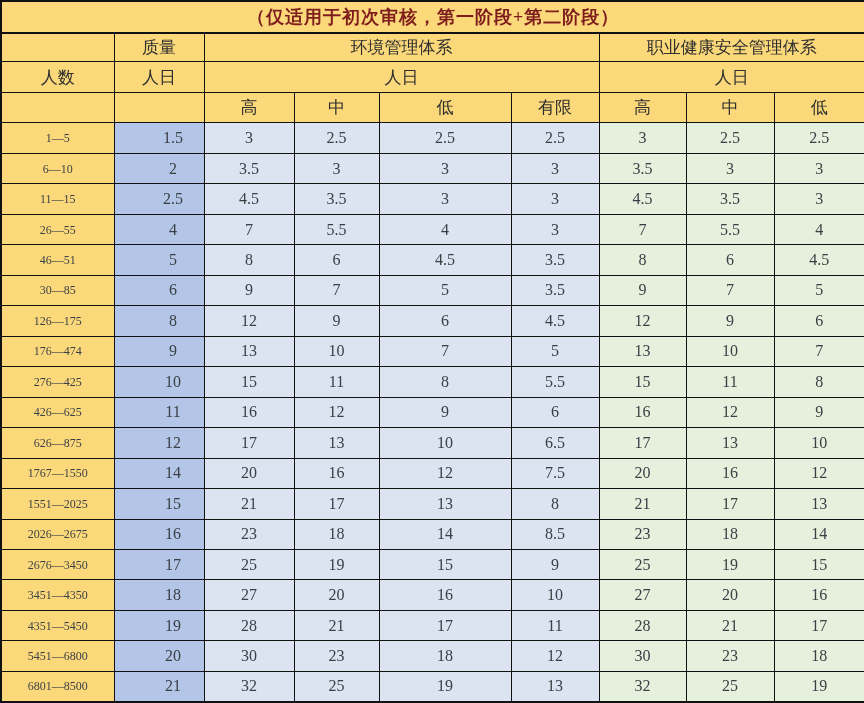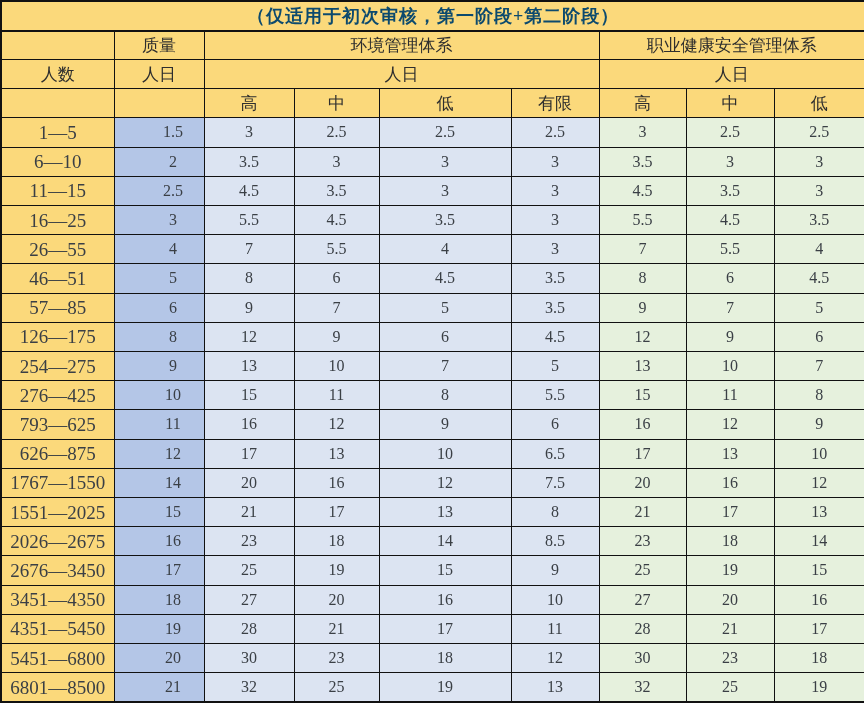--- a/index.html
+++ b/index.html
@@ -31,31 +31,31 @@
     line-height:1;
     overflow:hidden;
     white-space:nowrap;
   }
   tr{height:26px;}
   tr.title-row{height:27px;}
   tr.hdr-systems{height:25px;}
   .title-cell{
     background:var(--orange);
     font-weight:bold;
-    color:#0c4a6e;
+    color:#7f1d1d;
     font-size:18px;
     border-bottom:2px solid var(--border);
     letter-spacing:1px;
   }
   .c-orange{background:var(--orange);}
   .c-qblue{background:var(--qblue);padding-left:28px;}
   .c-env{background:var(--envblue);}
   .c-ohs{background:var(--ohsgreen);}
   .hdr{font-size:17px;color:#2e2e2e;}
-  td.range{font-size:19px;}
+  td.range{font-size:12px;}
 </style>
 </head>
 <body>
 
 <table>
   <colgroup>
     <col style="width:113px">
     <col style="width:90px">
     <col style="width:90px">
     <col style="width:85px">
@@ -121,31 +121,20 @@
         <td class="c-qblue">2.5</td>
         <td class="c-env">4.5</td>
         <td class="c-env">3.5</td>
         <td class="c-env">3</td>
         <td class="c-env">3</td>
         <td class="c-ohs">4.5</td>
         <td class="c-ohs">3.5</td>
         <td class="c-ohs">3</td>
       </tr>
       <tr>
-        <td class="c-orange range">16—25</td>
-        <td class="c-qblue">3</td>
-        <td class="c-env">5.5</td>
-        <td class="c-env">4.5</td>
-        <td class="c-env">3.5</td>
-        <td class="c-env">3</td>
-        <td class="c-ohs">5.5</td>
-        <td class="c-ohs">4.5</td>
-        <td class="c-ohs">3.5</td>
-      </tr>
-      <tr>
         <td class="c-orange range">26—55</td>
         <td class="c-qblue">4</td>
         <td class="c-env">7</td>
         <td class="c-env">5.5</td>
         <td class="c-env">4</td>
         <td class="c-env">3</td>
         <td class="c-ohs">7</td>
         <td class="c-ohs">5.5</td>
         <td class="c-ohs">4</td>
       </tr>
@@ -154,21 +143,21 @@
         <td class="c-qblue">5</td>
         <td class="c-env">8</td>
         <td class="c-env">6</td>
         <td class="c-env">4.5</td>
         <td class="c-env">3.5</td>
         <td class="c-ohs">8</td>
         <td class="c-ohs">6</td>
         <td class="c-ohs">4.5</td>
       </tr>
       <tr>
-        <td class="c-orange range">57—85</td>
+        <td class="c-orange range">30—85</td>
         <td class="c-qblue">6</td>
         <td class="c-env">9</td>
         <td class="c-env">7</td>
         <td class="c-env">5</td>
         <td class="c-env">3.5</td>
         <td class="c-ohs">9</td>
         <td class="c-ohs">7</td>
         <td class="c-ohs">5</td>
       </tr>
       <tr>
@@ -176,21 +165,21 @@
         <td class="c-qblue">8</td>
         <td class="c-env">12</td>
         <td class="c-env">9</td>
         <td class="c-env">6</td>
         <td class="c-env">4.5</td>
         <td class="c-ohs">12</td>
         <td class="c-ohs">9</td>
         <td class="c-ohs">6</td>
       </tr>
       <tr>
-        <td class="c-orange range">254—275</td>
+        <td class="c-orange range">176—474</td>
         <td class="c-qblue">9</td>
         <td class="c-env">13</td>
         <td class="c-env">10</td>
         <td class="c-env">7</td>
         <td class="c-env">5</td>
         <td class="c-ohs">13</td>
         <td class="c-ohs">10</td>
         <td class="c-ohs">7</td>
       </tr>
       <tr>
@@ -198,21 +187,21 @@
         <td class="c-qblue">10</td>
         <td class="c-env">15</td>
         <td class="c-env">11</td>
         <td class="c-env">8</td>
         <td class="c-env">5.5</td>
         <td class="c-ohs">15</td>
         <td class="c-ohs">11</td>
         <td class="c-ohs">8</td>
       </tr>
       <tr>
-        <td class="c-orange range">793—625</td>
+        <td class="c-orange range">426—625</td>
         <td class="c-qblue">11</td>
         <td class="c-env">16</td>
         <td class="c-env">12</td>
         <td class="c-env">9</td>
         <td class="c-env">6</td>
         <td class="c-ohs">16</td>
         <td class="c-ohs">12</td>
         <td class="c-ohs">9</td>
       </tr>
       <tr>

